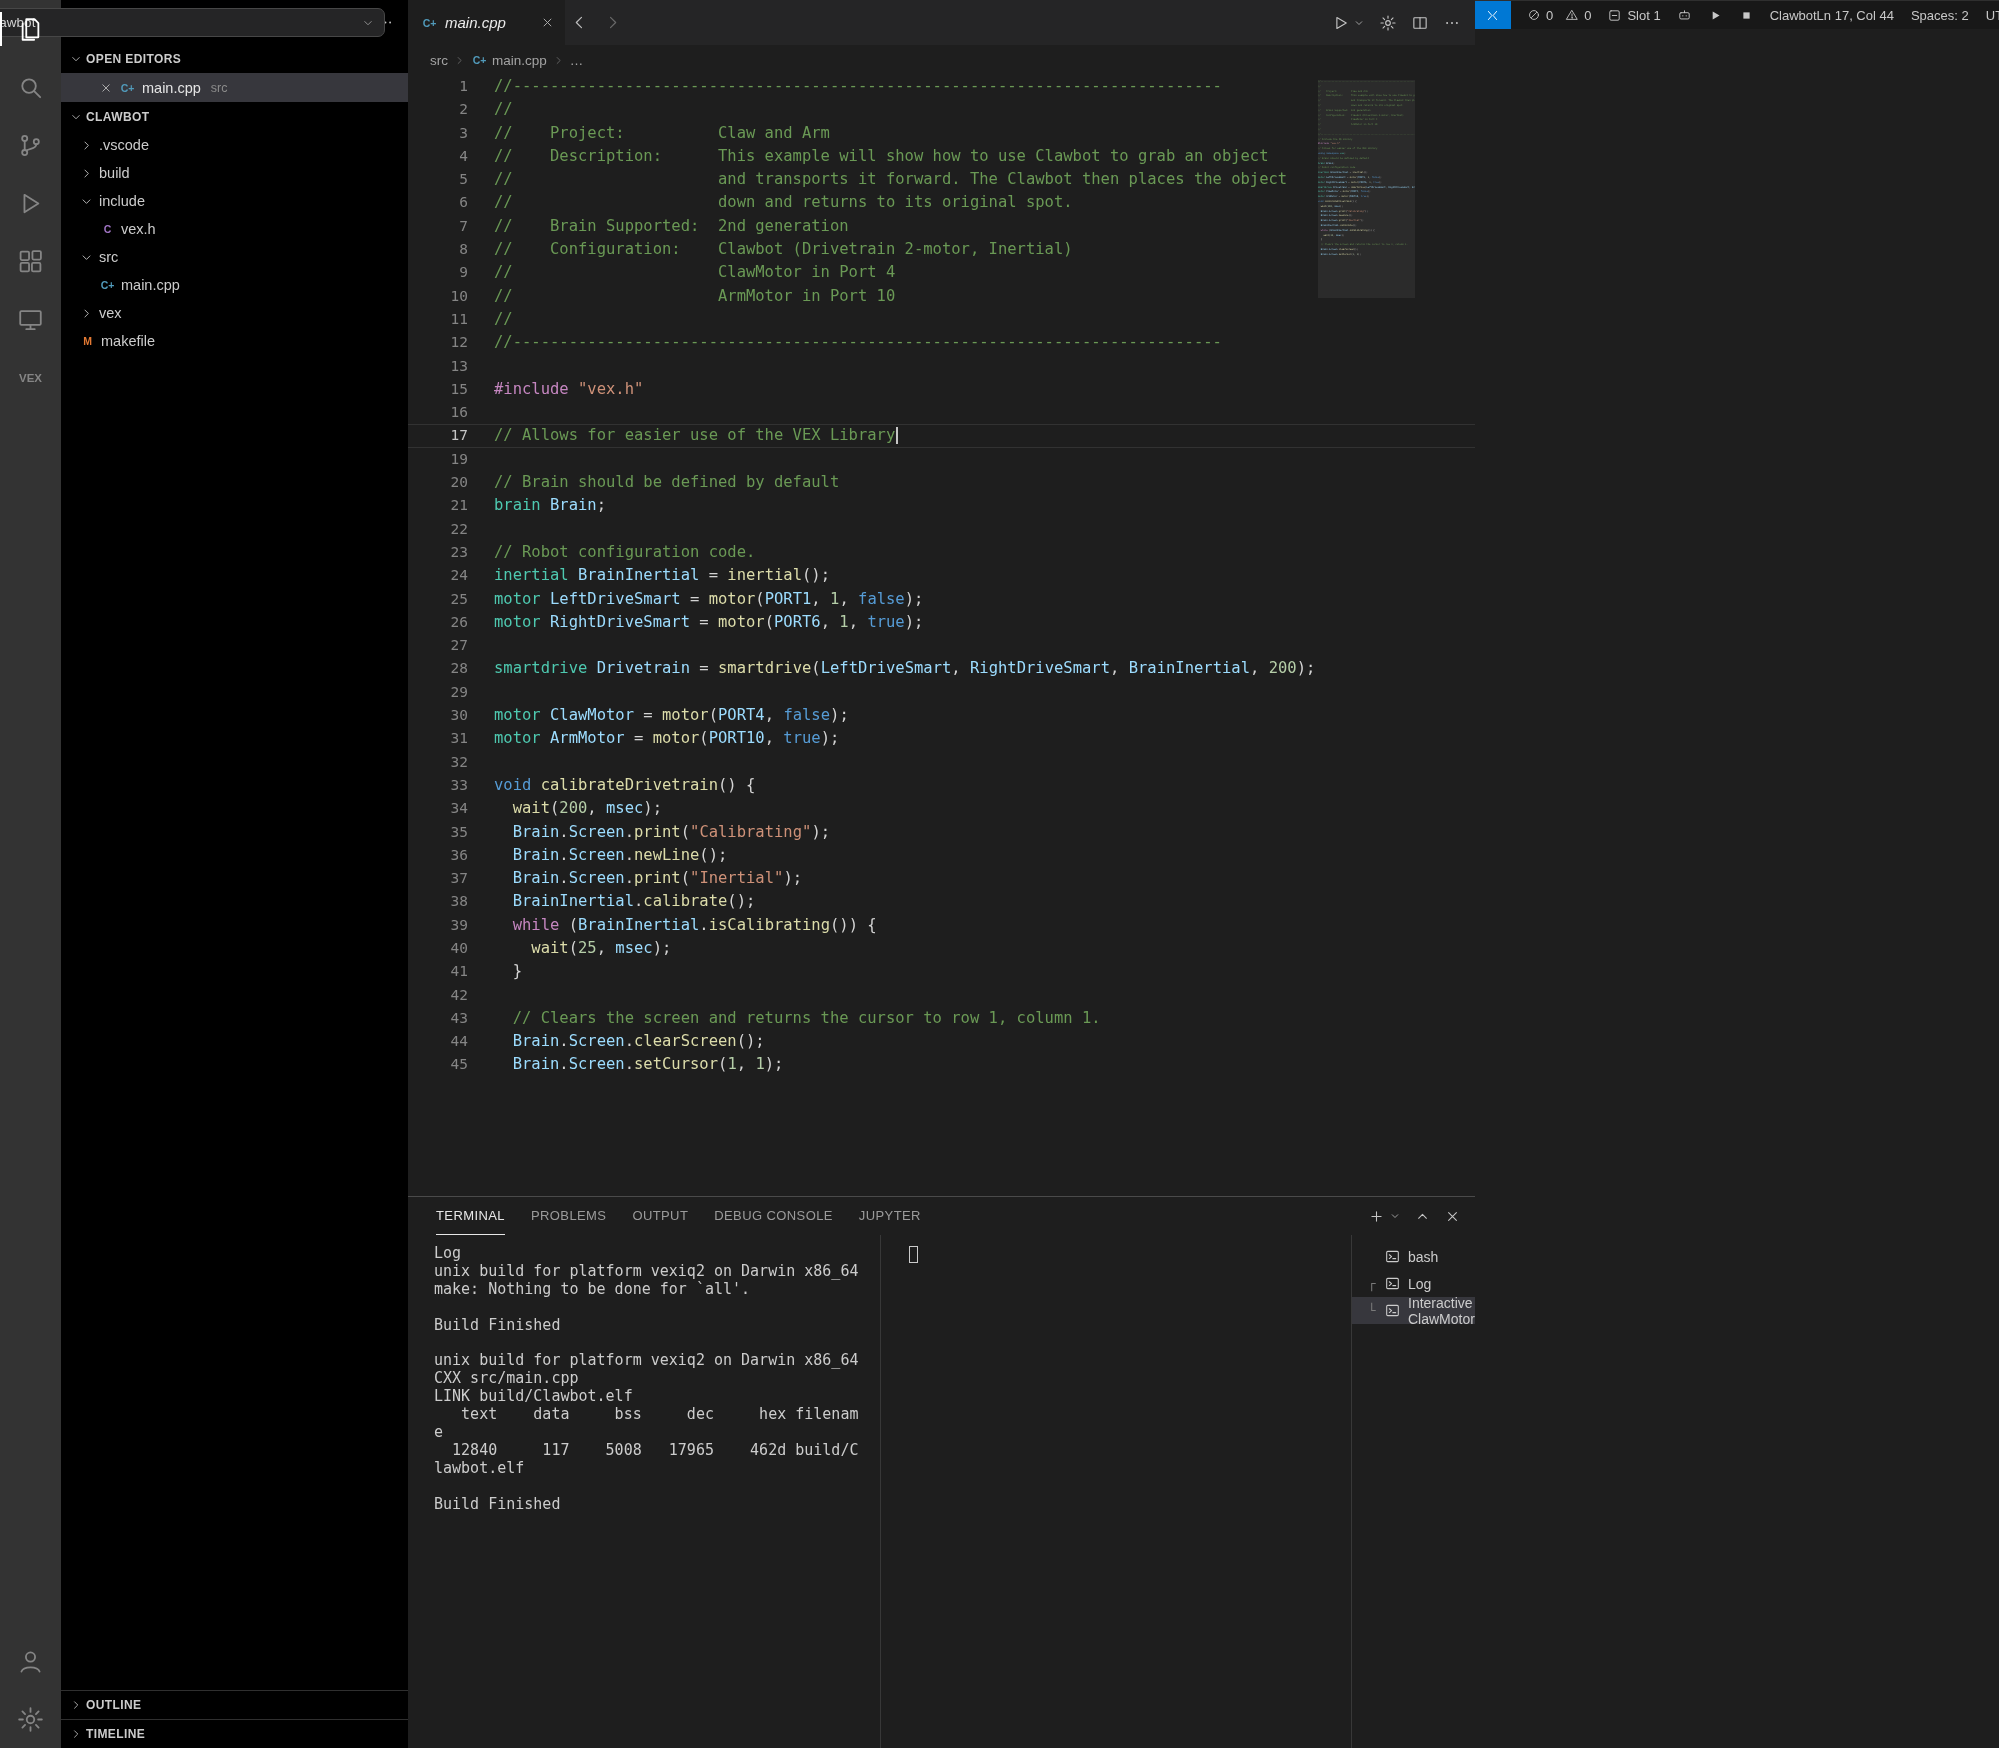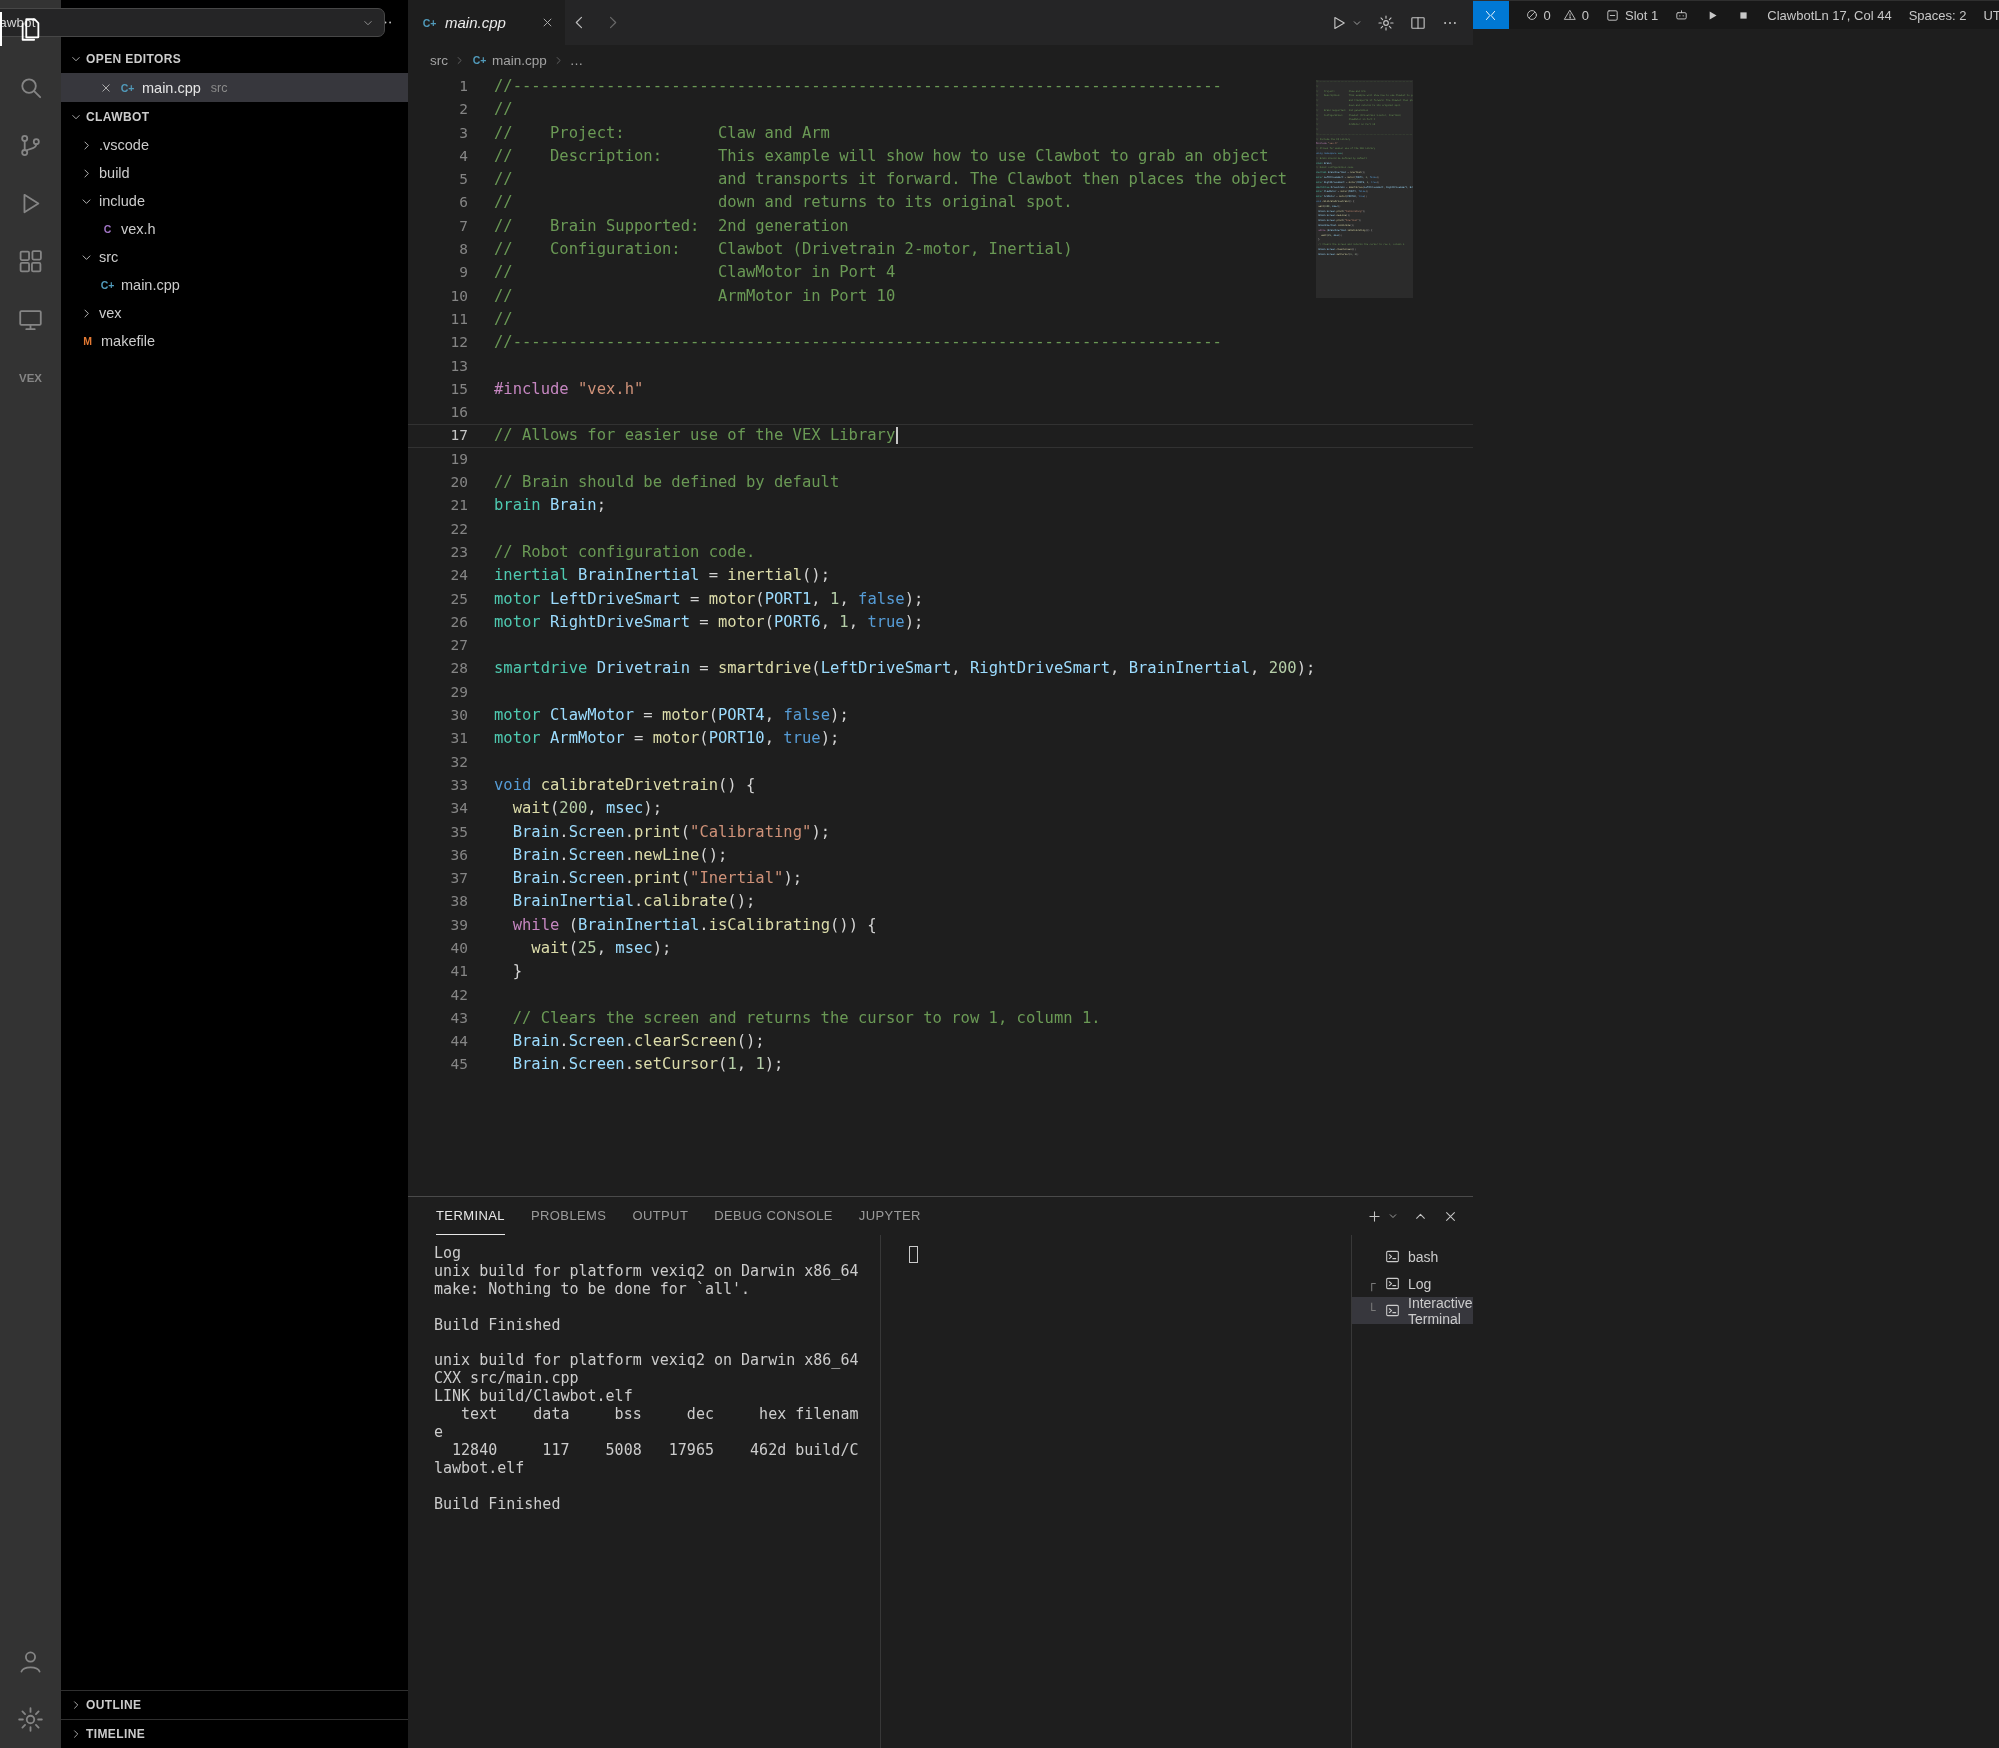--- a/index.html
+++ b/index.html
@@ -555,21 +555,21 @@
               </div>
               <div class="term-row sel">
                 <span class="conn">└</span>
                 <span class="ic term-ic">
                   <svg viewBox="0 0 24 24">
                     <rect x="3.8" y="4.8" width="16.4" height="14.4" rx="1.5"></rect>
                     <path d="M7.5 9.5l3.2 2.7-3.2 2.7"></path>
                     <path d="M12.5 15h4"></path>
                   </svg>
                 </span>
-                <span>Interactive Terminal</span>
+                <span>Interactive ClawMotor</span>
               </div>
             </div>
         </div>
       </div>
     </section>
   </div>
 
   <footer class="statusbar">
     <div class="sb-left">
       <div class="sbi remote" style="background: rgb(0, 120, 212);">

